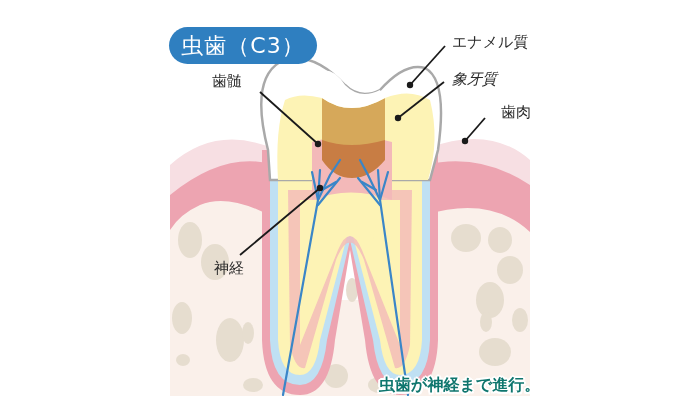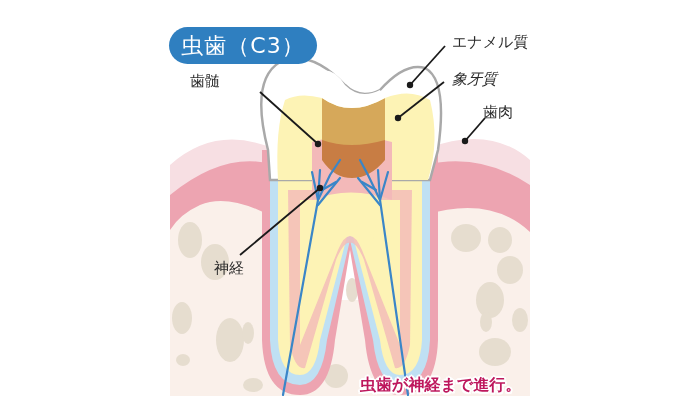--- a/index.html
+++ b/index.html
@@ -3,22 +3,22 @@
 <meta charset="utf-8">
 <style>
   html, body { margin: 0; padding: 0; background: #ffffff; }
   body { width: 700px; height: 420px; position: relative; overflow: hidden;
          font-family: "DejaVu Sans", sans-serif; }
   #stage { position: absolute; left: 0; top: 0; width: 700px; height: 388px; }
   .title-pill { position: absolute; left: 169px; top: 27px; width: 148px; height: 37px;
                 background: #2f7fc0; border-radius: 19px; color: #ffffff;
                 font-size: 22px; line-height: 37px; text-align: center; letter-spacing: 1px; }
   .label { position: absolute; color: #2a2a2a; font-size: 15px; white-space: nowrap; }
-  .caption { position: absolute; left: 360px; top: 375px; font-size: 16px; font-weight: bold;
-             color: #be185d; white-space: nowrap;
+  .caption { position: absolute; left: 379px; top: 375px; font-size: 16px; font-weight: bold;
+             color: #0f766e; white-space: nowrap;
              text-shadow: 2px 0 0 #fff, -2px 0 0 #fff, 0 2px 0 #fff, 0 -2px 0 #fff,
                           1.5px 1.5px 0 #fff, -1.5px -1.5px 0 #fff, 1.5px -1.5px 0 #fff, -1.5px 1.5px 0 #fff; }
 </style>
 </head>
 <body>
 
 <div id="stage">
   <svg width="700" height="420" viewBox="0 0 700 420">
 
     <g>
@@ -103,18 +103,18 @@
       <circle cx="465" cy="141" r="3.2"></circle>
       <circle cx="318" cy="144" r="3.2"></circle>
       <circle cx="320" cy="188" r="3.2"></circle>
     </g>
   </svg>
 
   <div class="title-pill">虫歯（C3）</div>
 
   <div class="label" style="left:452px; top:33px;">エナメル質</div>
   <div class="label" style="left:452px; top:70px;font-style:italic;">象牙質</div>
-  <div class="label" style="left:483px; top:103px;">歯肉</div>
-  <div class="label" style="left:190px; top:72px;">歯髄</div>
+  <div class="label" style="left:501px; top:103px;">歯肉</div>
+  <div class="label" style="left:212px; top:72px;">歯髄</div>
   <div class="label" style="left:214px; top:259px;text-align:center;">神経</div>
 
   <div class="caption">虫歯が神経まで進行。</div>
 </div>
 
 </body></html>

